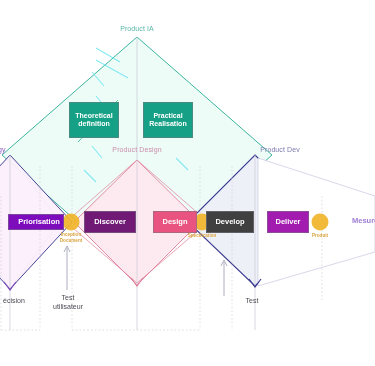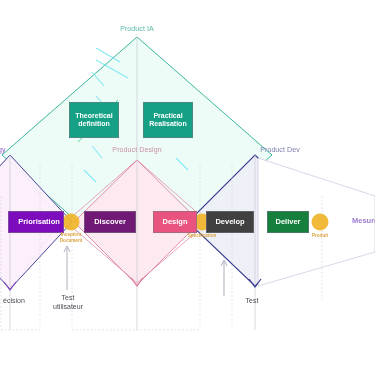--- a/index.html
+++ b/index.html
@@ -141,33 +141,33 @@
   <div class="side-label" style="left:-2px;top:146px;color:#8b5cc4;font-size:7px;font-weight:normal;">gy</div>
   <div class="side-label" style="left:352px;top:216px;color:#9f7fd4;">Mesure</div>
 
   <div class="stage-box tall" style="left:94px;top:120px;width:50px;height:36px;background:#16a085;">
     <span>Theoretical<br>definition</span>
   </div>
   <div class="stage-box tall" style="left:168px;top:120px;width:50px;height:36px;background:#16a085;">
     <span>Practical<br>Realisation</span>
   </div>
 
-  <div class="stage-box" style="left:36px;top:222px;width:56px;height:22px;background:#7d0cbd;padding-left:6px;">
+  <div class="stage-box" style="left:36px;top:222px;width:56px;height:16px;background:#7d0cbd;padding-left:6px;">
     <span>Priorisation</span>
   </div>
   <div class="stage-box" style="left:110px;top:222px;width:52px;height:22px;background:#701a75;">
     <span>Discover</span>
   </div>
   <div class="stage-box" style="left:175px;top:222px;width:44px;height:22px;background:#e8537f;">
     <span>Design</span>
   </div>
   <div class="stage-box" style="left:230px;top:222px;width:48px;height:22px;background:#404040;">
     <span>Develop</span>
   </div>
-  <div class="stage-box" style="left:288px;top:222px;width:42px;height:22px;background:#15803d;">
+  <div class="stage-box" style="left:288px;top:222px;width:42px;height:22px;background:#a21caf;">
     <span>Deliver</span>
   </div>
 
   <div class="artifact-label" style="left:71px;top:232px;">Inception<br>Document</div>
   <div class="artifact-label" style="left:202px;top:233px;">Spécification</div>
   <div class="artifact-label" style="left:320px;top:233px;">Produit</div>
 
   <div class="foot-label" style="left:14px;top:296px;">écision</div>
   <div class="foot-label" style="left:68px;top:293px;">Test<br>utilisateur</div>
   <div class="foot-label" style="left:252px;top:296px;">Test</div>

